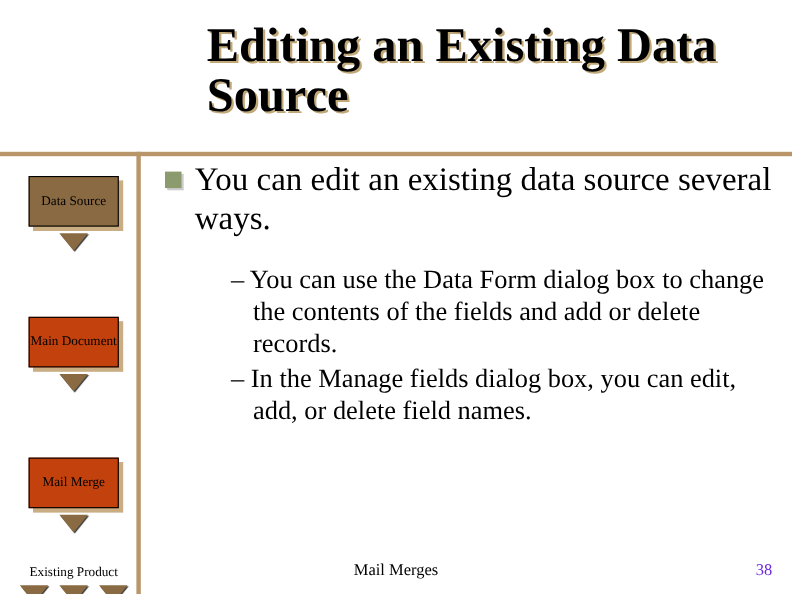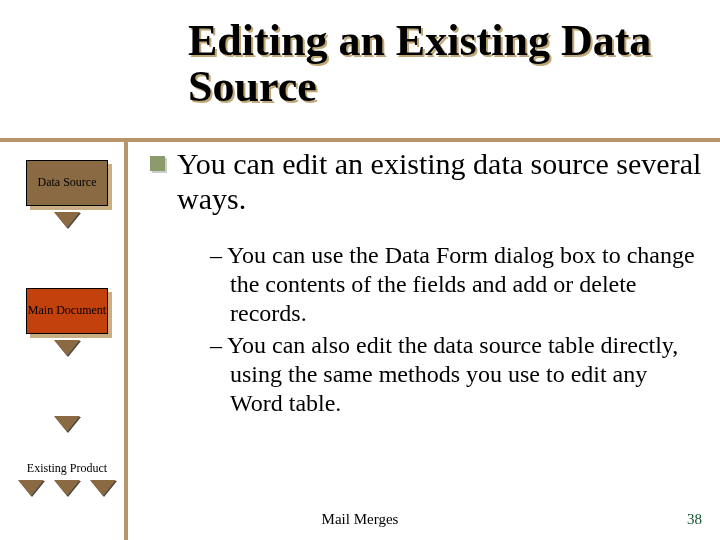--- a/index.html
+++ b/index.html
@@ -126,21 +126,21 @@
     width: 720px;
     text-align: center;
     font-size: 15px;
     color: #000;
   }
   .footer-right {
     position: absolute;
     bottom: 12px;
     right: 18px;
     font-size: 15px;
-    color: #14532d;
+    color: #6d28d9;
   }
 </style>
 </head>
 <body>
 
 <div class="slide">
 
   <div class="title">Editing an Existing Data Source</div>
 
   <div class="hrule"></div>
@@ -158,20 +158,24 @@
 
     <div class="sb-block">
       <div class="sb-box light">
         <span>Main
 Document</span>
       </div>
       <div class="sb-arrow"></div>
     </div>
 
     <div class="sb-block" style="margin-bottom:30px;">
+      <div class="sb-box light">
+        <span>Mail
+Merge</span>
+      </div>
       <div class="sb-arrow"></div>
     </div>
 
     <div class="sb-block" style="margin-bottom:0;">
       <div class="sb-box light" style="background:#fff;border:none;box-shadow:none;height:auto;">
         <span>Existing
 Product</span>
       </div>
       <div class="sb-arrow-row">
         <div class="sb-arrow" style="margin:0;"></div>
@@ -182,20 +186,20 @@
 
   </div>
 
   <div class="content">
     <div class="bullet-row">
       <div class="bullet-square"></div>
       <div class="bullet-text">You can edit an existing data source several ways.</div>
     </div>
     <div class="sublist">
       <div class="subitem">– You can use the Data Form dialog box to change the contents of the fields and add or delete records.</div>
-      <div class="subitem">– You can also edit the data source table directly, using the same methods you use to edit any Word table.</div>
+      <div class="subitem">– In the Manage fields dialog box, you can edit, add, or delete field names.</div>
     </div>
   </div>
 
   <div class="footer-left">Mail Merges</div>
   <div class="footer-right">38</div>
 
 </div>
 
 </body></html>

